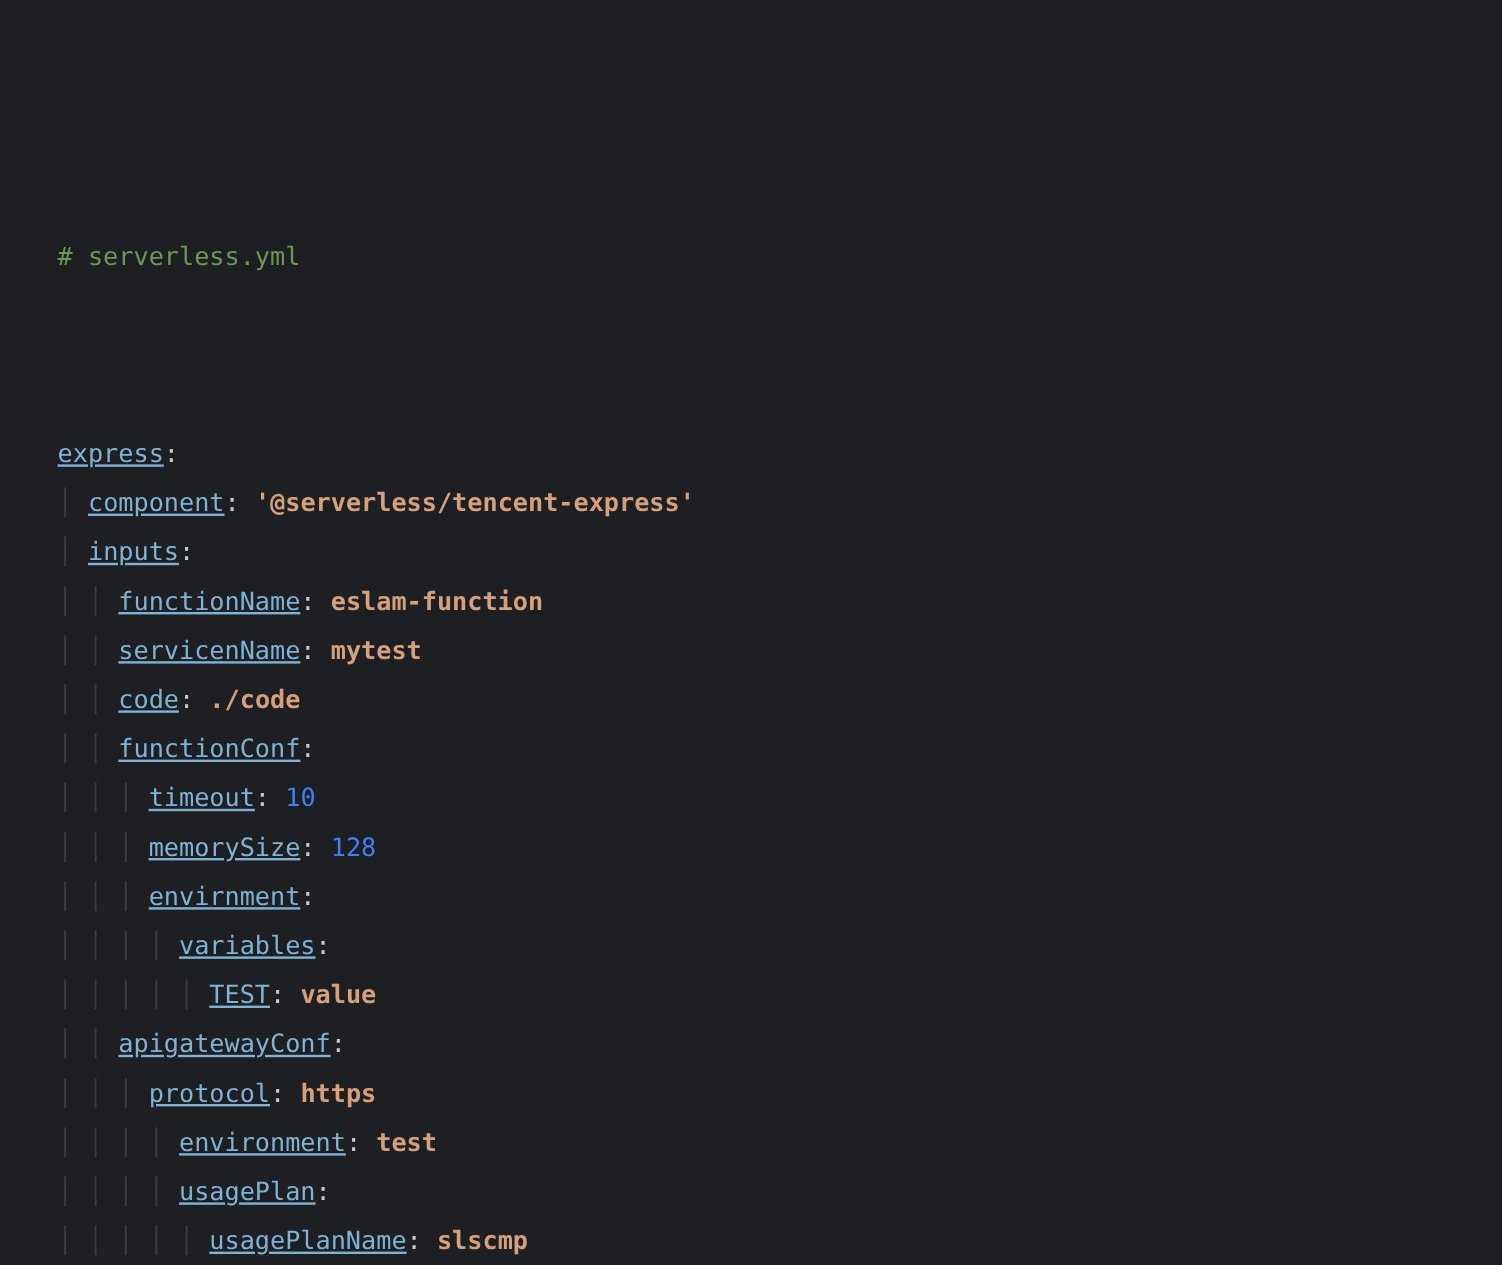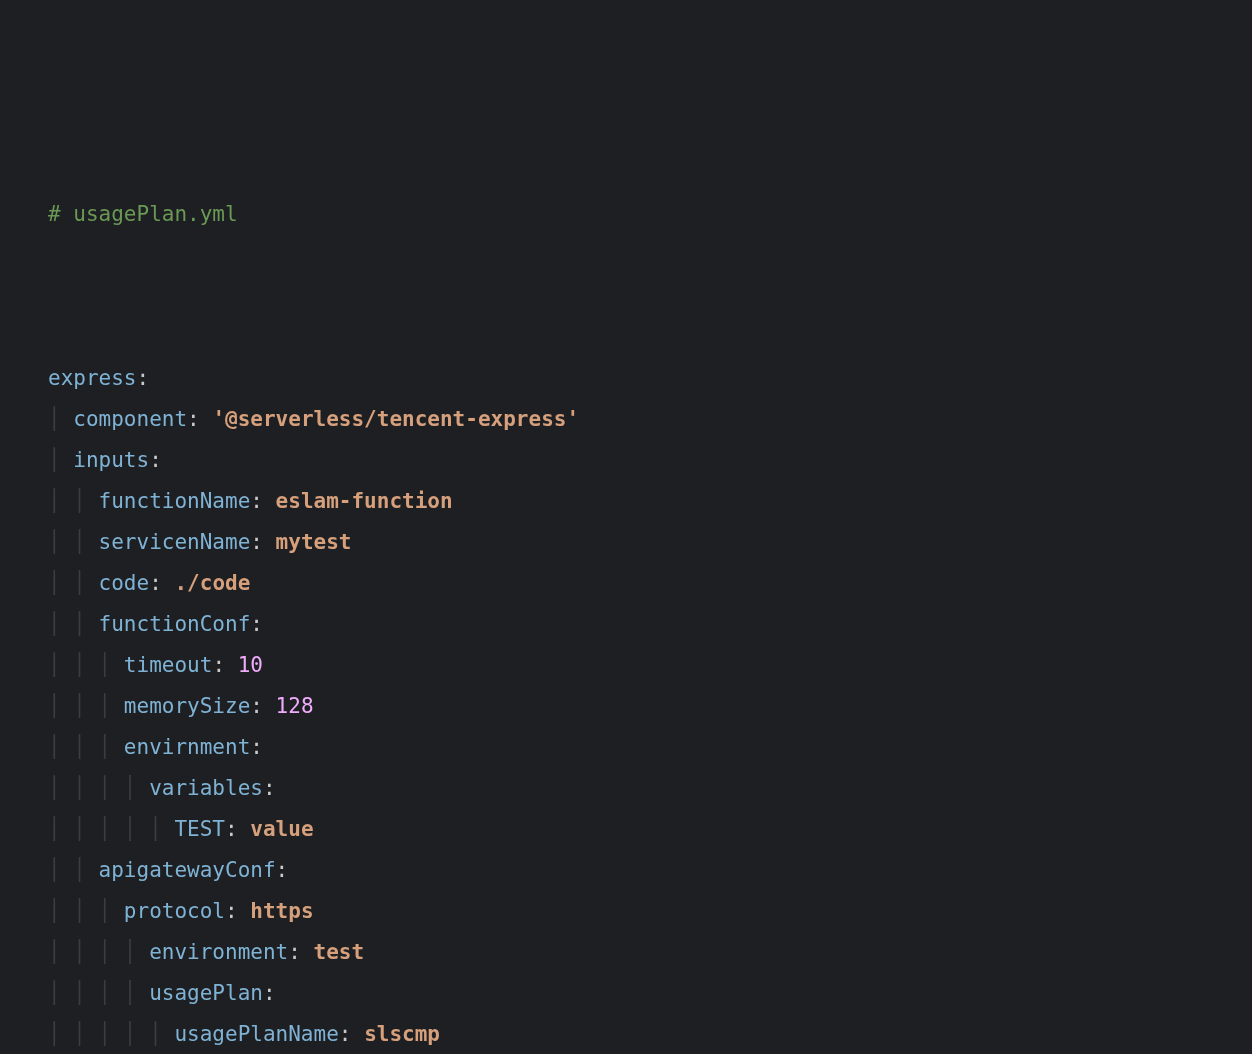--- a/index.html
+++ b/index.html
@@ -8,29 +8,29 @@
     font-family: "SF Mono", "Menlo", "Monaco", "Consolas", monospace;
     font-size: 21px;
     line-height: 41px;
     color: #d4d4d4;
     padding: 30px 48px;
     width: 1252px;
     white-space: pre;
   }
   .line { position: relative; }
   .comment { color: #6a9955; }
-  .key     { color: #7fb3d5; }
+  .key     { color: #7fb3d5; text-decoration: underline; }
   .colon   { color: #c9c9c9; }
   .string  { color: #d6a07c; font-weight: bold; }
-  .number  { color: #f0abfc; }
+  .number  { color: #3b82f6; }
   .guide   { color: #3a3d41; }
 </style>
 </head>
 <body>
 
 
 
-<div class="line"><span class="comment"># usagePlan.yml</span></div>
+<div class="line"><span class="comment"># serverless.yml</span></div>
 <div class="line"> </div>
 <div id="code-body"><div class="line"><span class="guide"></span><span class="key">express</span><span class="colon">:</span></div><div class="line"><span class="guide">│ </span><span class="key">component</span><span class="colon">:</span><span> </span><span class="string">'@serverless/tencent-express'</span></div><div class="line"><span class="guide">│ </span><span class="key">inputs</span><span class="colon">:</span></div><div class="line"><span class="guide">│ │ </span><span class="key">functionName</span><span class="colon">:</span><span> </span><span class="string">eslam-function</span></div><div class="line"><span class="guide">│ │ </span><span class="key">servicenName</span><span class="colon">:</span><span> </span><span class="string">mytest</span></div><div class="line"><span class="guide">│ │ </span><span class="key">code</span><span class="colon">:</span><span> </span><span class="string">./code</span></div><div class="line"><span class="guide">│ │ </span><span class="key">functionConf</span><span class="colon">:</span></div><div class="line"><span class="guide">│ │ │ </span><span class="key">timeout</span><span class="colon">:</span><span> </span><span class="number">10</span></div><div class="line"><span class="guide">│ │ │ </span><span class="key">memorySize</span><span class="colon">:</span><span> </span><span class="number">128</span></div><div class="line"><span class="guide">│ │ │ </span><span class="key">envirnment</span><span class="colon">:</span></div><div class="line"><span class="guide">│ │ │ │ </span><span class="key">variables</span><span class="colon">:</span></div><div class="line"><span class="guide">│ │ │ │ │ </span><span class="key">TEST</span><span class="colon">:</span><span> </span><span class="string">value</span></div><div class="line"><span class="guide">│ │ </span><span class="key">apigatewayConf</span><span class="colon">:</span></div><div class="line"><span class="guide">│ │ │ </span><span class="key">protocol</span><span class="colon">:</span><span> </span><span class="string">https</span></div><div class="line"><span class="guide">│ │ │ │ </span><span class="key">environment</span><span class="colon">:</span><span> </span><span class="string">test</span></div><div class="line"><span class="guide">│ │ │ │ </span><span class="key">usagePlan</span><span class="colon">:</span></div><div class="line"><span class="guide">│ │ │ │ │ </span><span class="key">usagePlanName</span><span class="colon">:</span><span> </span><span class="string">slscmp</span></div></div>
 
 
 
 
 </body></html>

